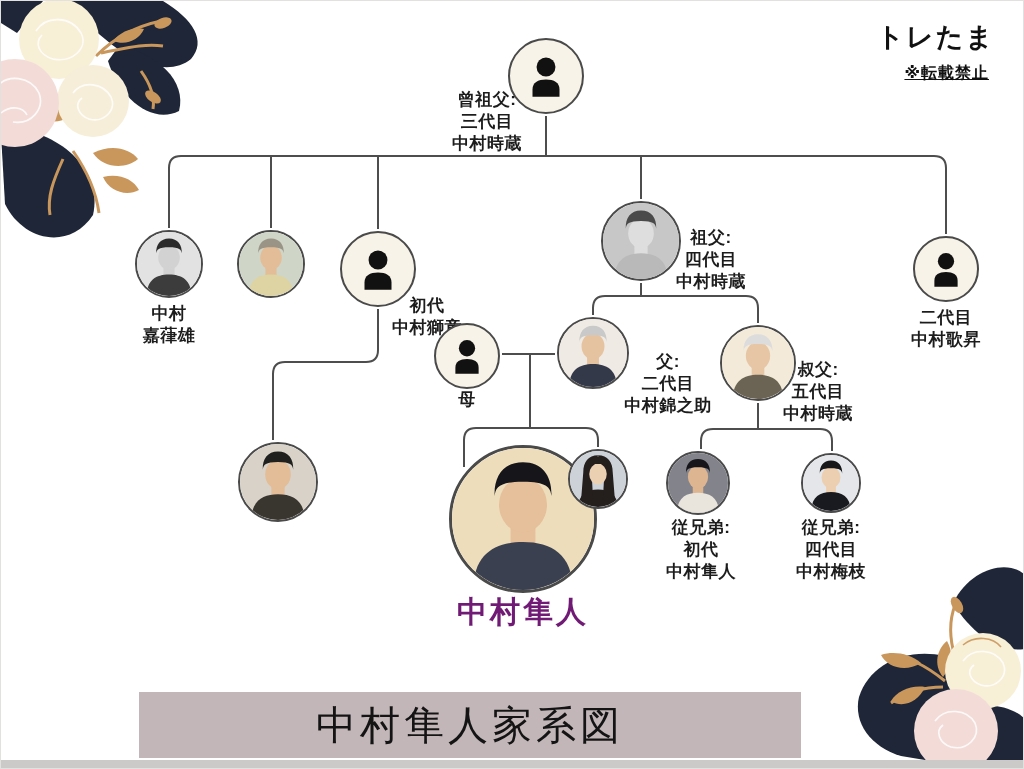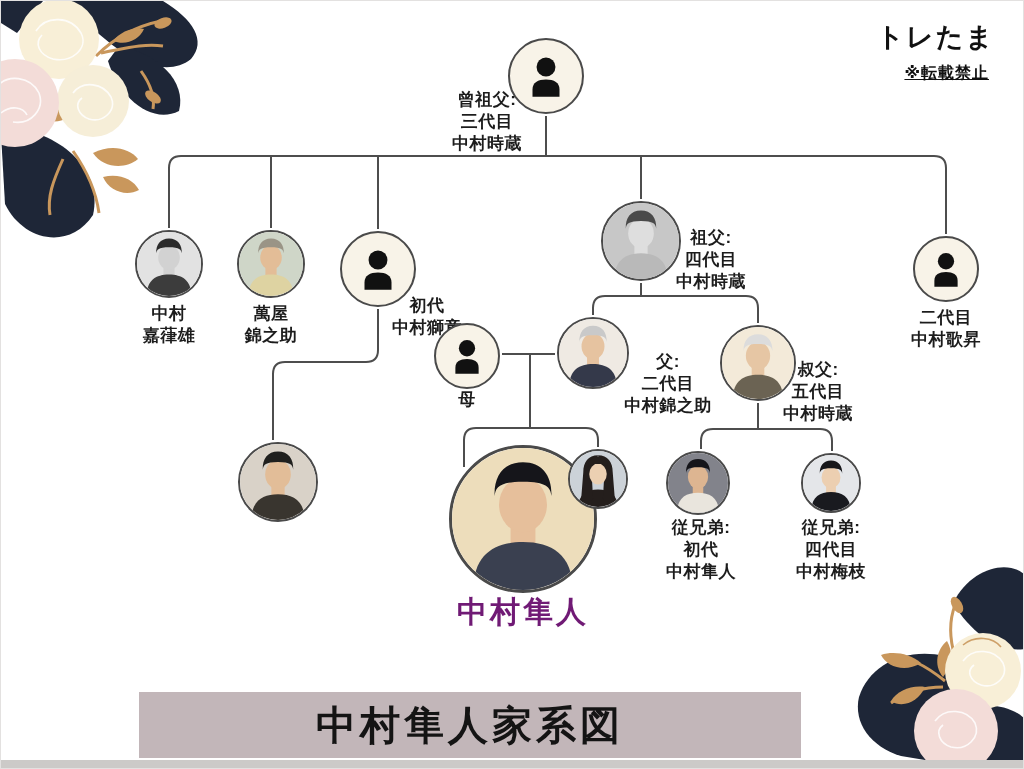--- a/index.html
+++ b/index.html
@@ -40,21 +40,21 @@
     position:absolute;text-align:center;color:#1c1c1c;
     font-size:17px;line-height:1.28;font-weight:700;letter-spacing:0.5px;
   }
   .label.one{white-space:nowrap;}
   .label.big-name{font-size:30px;font-weight:700;color:#701a75;letter-spacing:3px;}
   .label.shido-line{font-size:19px;}
 
   .banner{
     position:absolute;left:138px;top:691px;width:662px;height:66px;
     background:#c2b6b9;display:flex;align-items:center;justify-content:center;
-    font-size:40px;font-weight:700;color:#141414;letter-spacing:4px;
+    font-size:40px;font-weight:400;color:#141414;letter-spacing:4px;
   }
   .toretama{
     position:absolute;right:28px;top:18px;font-size:27px;font-weight:800;
     color:#111;letter-spacing:2px;
     text-shadow:-2px -2px 0 #fff,2px -2px 0 #fff,-2px 2px 0 #fff,2px 2px 0 #fff;
   }
   .notice{
     position:absolute;right:34px;top:62px;font-size:16px;font-weight:700;color:#111;
     letter-spacing:1px;
     text-decoration:underline;
@@ -186,24 +186,20 @@
   <div class="label" style="left:116px;top:302px;width:104px">
     <div>中村</div>
     <div>嘉葎雄</div>
   </div>
 
   <div class="circle av-kin" style="left:236px;top:229px;width:68px;height:68px">
     <svg viewBox="0 0 80 80">
         <use href="#portrait"></use>
       </svg>
   </div>
-  <div class="label" style="left:218px;top:302px;width:104px">
-    <div>萬屋</div>
-    <div>錦之助</div>
-  </div>
 
   <div class="circle icon" style="left:339px;top:230px;width:76px;height:76px">
     <svg viewBox="0 0 80 80">
         <use href="#silhouette"></use>
       </svg>
   </div>
   <div class="label" style="left:374px;top:294px;width:104px">
     <div>初代</div>
     <div>中村獅童</div>
   </div>

